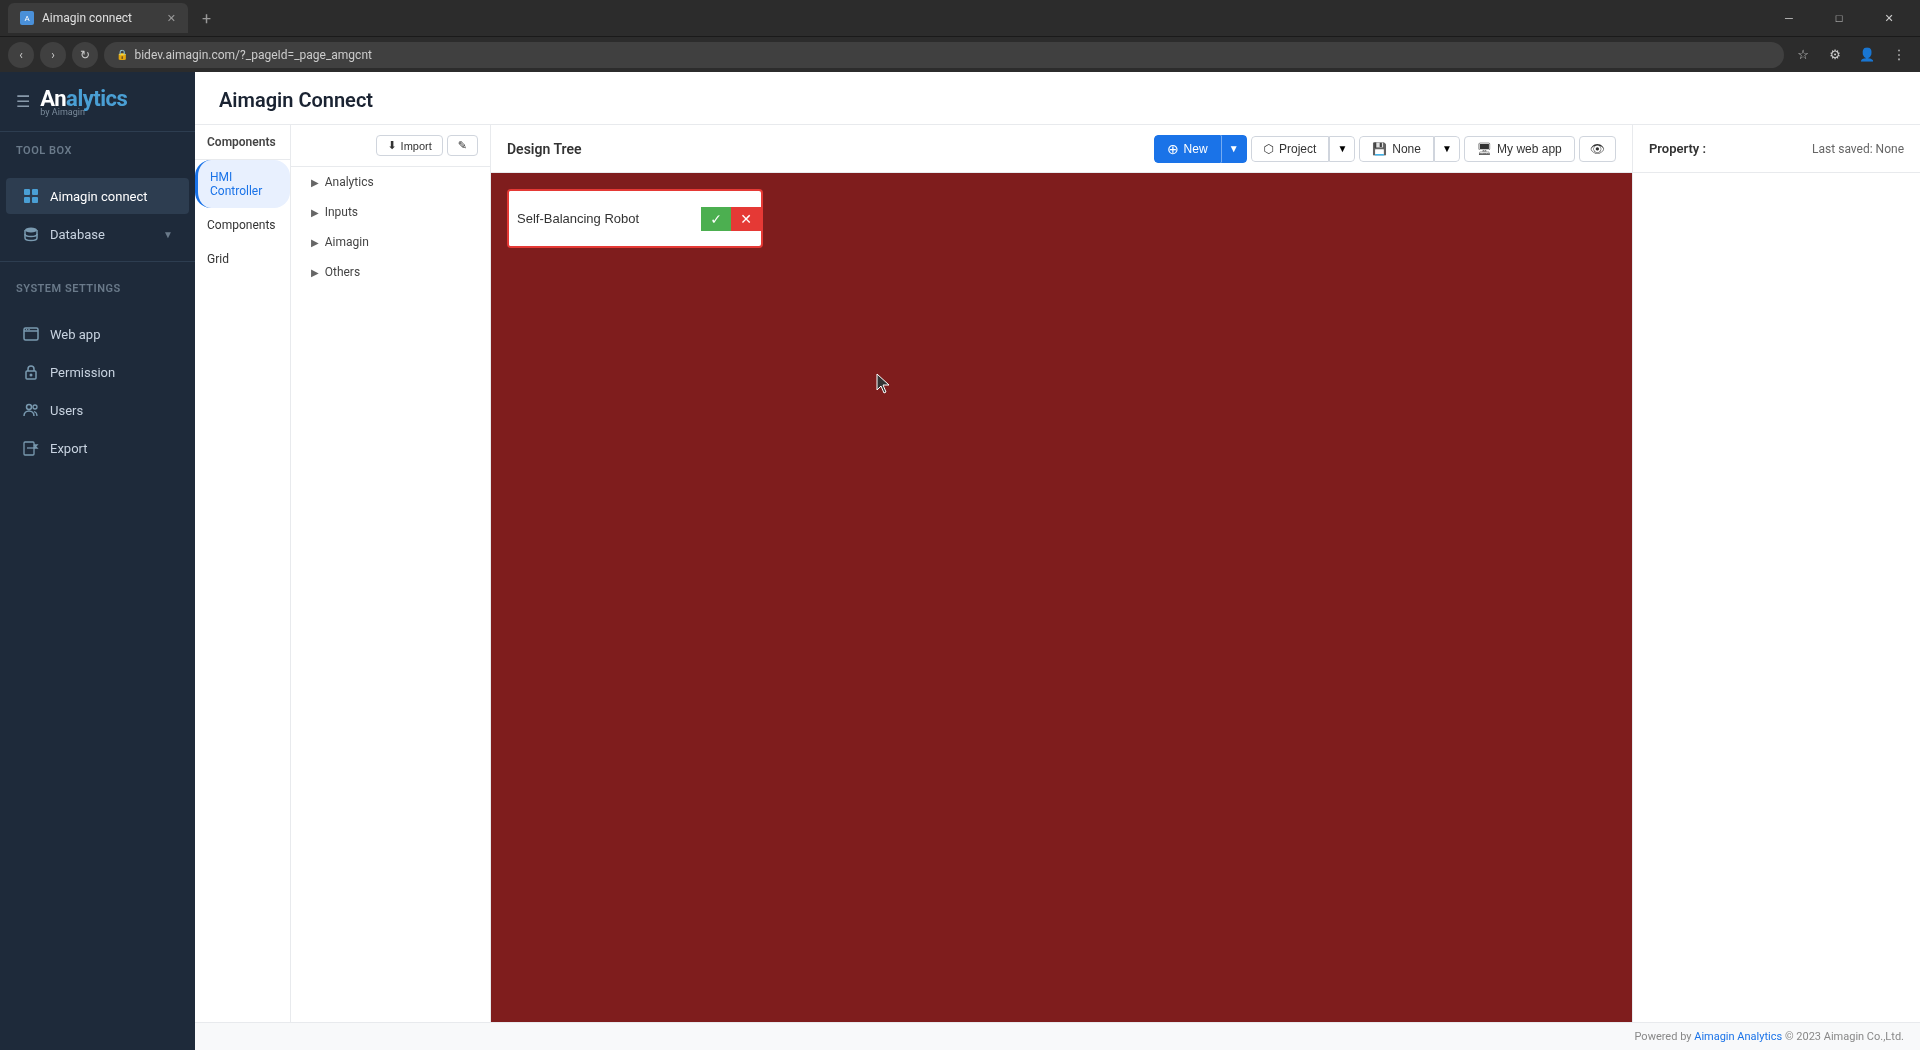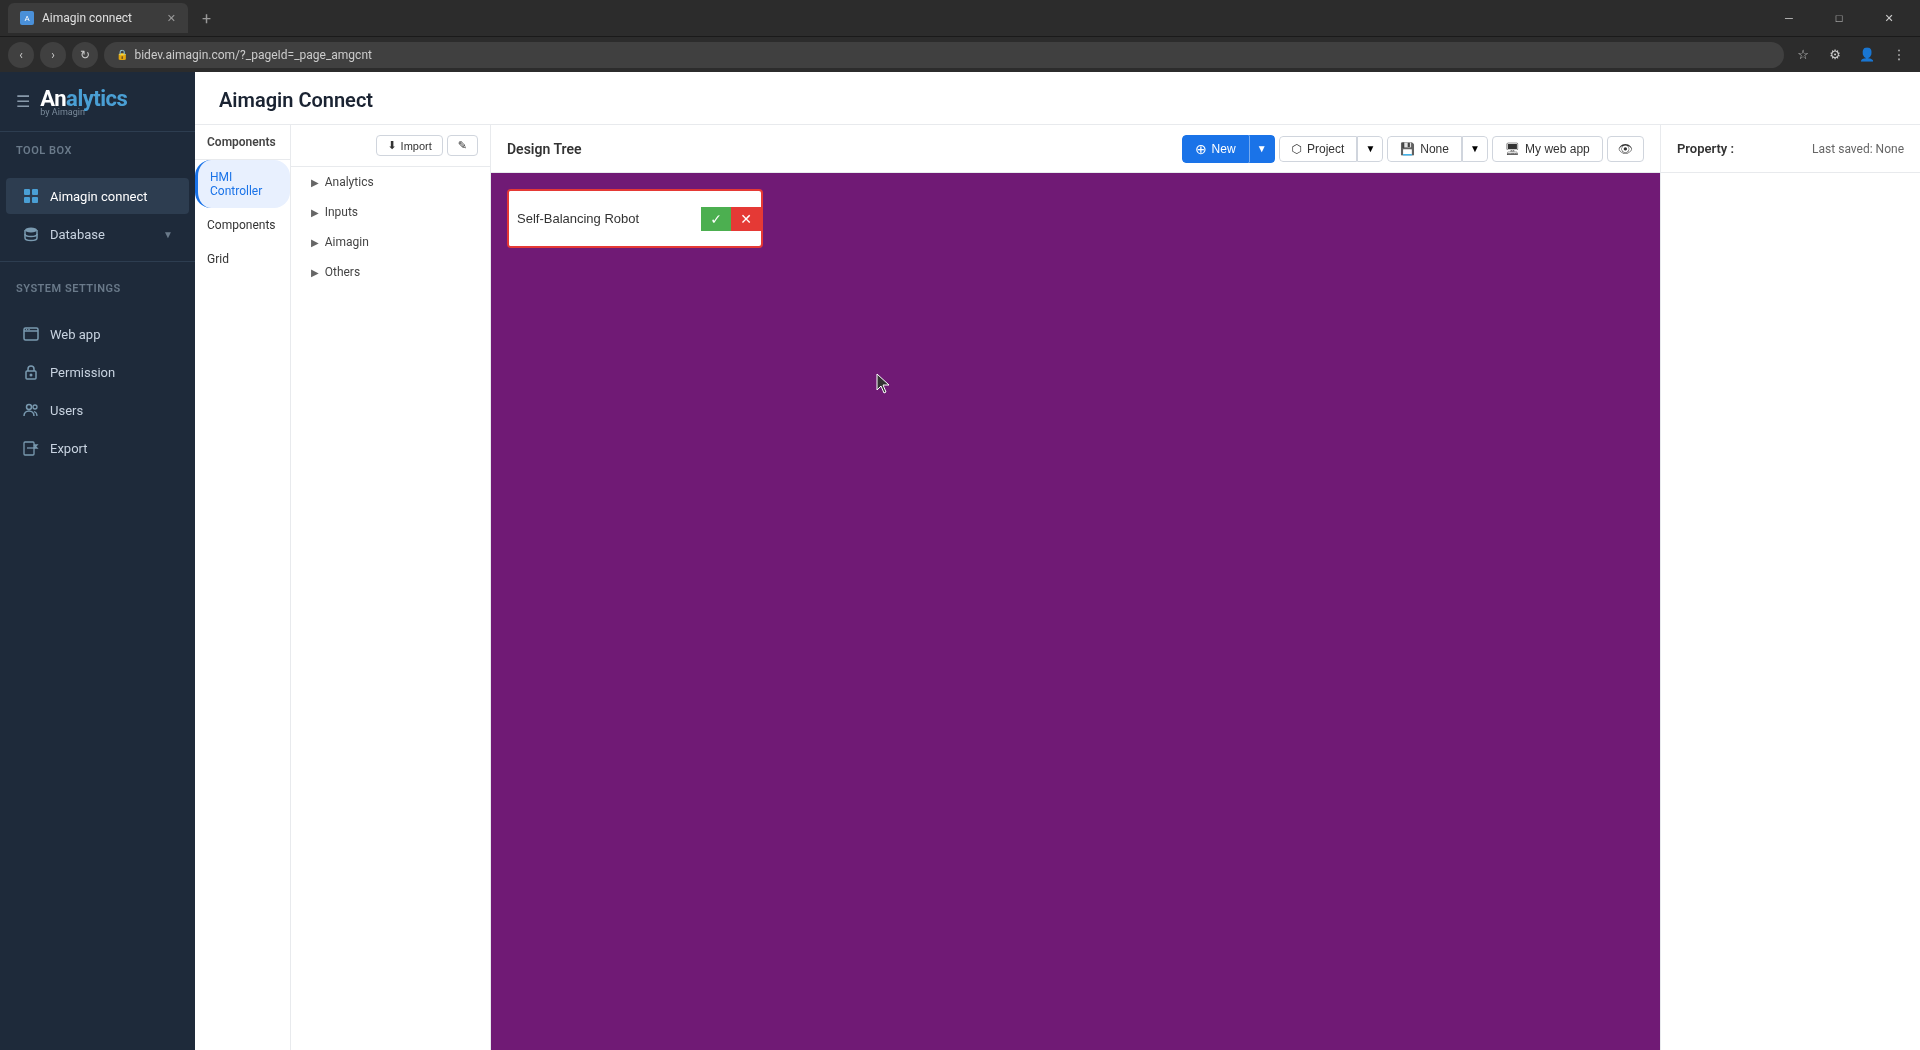--- a/index.html
+++ b/index.html
@@ -57,42 +57,42 @@
 
     
     .tree-panel { width: 200px; border-right: 1px solid #e8eaed; background: white; display: flex; flex-direction: column; }
     .tree-panel-header { padding: 10px 12px; font-size: 12px; font-weight: 600; color: #444; border-bottom: 1px solid #e8eaed; display: flex; align-items: center; gap: 8px; }
     .tree-panel-actions { display: flex; gap: 4px; margin-left: auto; }
     .tree-action-btn { padding: 3px 10px; border: 1px solid #d0d5dd; border-radius: 4px; background: white; font-size: 11px; color: #333; cursor: pointer; display: flex; align-items: center; gap: 4px; }
     .tree-item { padding: 8px 12px 8px 20px; font-size: 12px; color: #444; cursor: pointer; display: flex; align-items: center; gap: 6px; }
     .tree-item-arrow { color: #666; font-size: 10px; }
 
     
-    .design-tree { flex: 1; display: flex; flex-direction: column; background: #701a75; }
+    .design-tree { flex: 1; display: flex; flex-direction: column; background: #7f1d1d; }
     .design-tree-header { padding: 10px 16px; border-bottom: 1px solid #e8eaed; display: flex; align-items: center; justify-content: space-between; background: white; height: 48px; }
     .design-tree-title { font-size: 14px; font-weight: 600; color: #333; }
     .design-tree-actions { display: flex; gap: 4px; align-items: center; }
     .dt-btn { padding: 5px 12px; border-radius: 4px; border: 1px solid #d0d5dd; font-size: 12px; cursor: pointer; display: flex; align-items: center; gap: 5px; background: white; color: #333; }
     .dt-btn.primary { background: #1a73e8; color: white; border-color: #1a73e8; }
     .dt-btn-dropdown { padding: 5px 6px; border-left: 1px solid rgba(255,255,255,0.3); cursor: pointer; }
     .dt-btn-group { display: flex; border-radius: 4px; overflow: hidden; }
     .dt-btn-group .dt-btn { border-radius: 0; border-right: none; }
     .dt-btn-group .dt-btn:first-child { border-radius: 4px 0 0 4px; }
     .dt-btn-group .dt-btn-dropdown { border-radius: 0 4px 4px 0; background: #1a73e8; color: white; border: 1px solid #1a73e8; border-left-color: rgba(255,255,255,0.3); font-size: 10px; padding: 5px 7px; display: flex; align-items: center; }
 
     .design-canvas { flex: 1; padding: 16px; position: relative; }
 
     
     .name-input-container { display: inline-flex; align-items: center; border: 2px solid #e53935; border-radius: 4px; overflow: hidden; background: white; }
     .name-input { border: none; outline: none; padding: 20px 8px; font-size: 13px; color: #333; min-width: 180px; background: white; }
     .name-confirm-btn { background: #4caf50; color: white; border: none; padding: 4px 8px; cursor: pointer; font-size: 14px; display: flex; align-items: center; justify-content: center; width: 30px; }
     .name-cancel-btn { background: #e53935; color: white; border: none; padding: 4px 8px; cursor: pointer; font-size: 14px; display: flex; align-items: center; justify-content: center; width: 30px; }
 
     
-    .property-panel { width: 260px; border-left: 1px solid #e8eaed; background: white; display: flex; flex-direction: column; }
+    .property-panel { width: 288px; border-left: 1px solid #e8eaed; background: white; display: flex; flex-direction: column; }
     .property-header { padding: 10px 16px; font-size: 13px; font-weight: 600; color: #333; border-bottom: 1px solid #e8eaed; display: flex; align-items: center; gap: 8px; height: 48px; }
     .property-last-saved { font-size: 12px; color: #666; font-weight: normal; margin-left: auto; }
 
     
     .footer { height: 28px; background: #f8f9fa; border-top: 1px solid #e8eaed; display: flex; align-items: center; justify-content: flex-end; padding: 0 16px; font-size: 11px; color: #888; }
     .footer a { color: #1a73e8; text-decoration: none; }
   </style>
 </head>
 <body>
 
@@ -330,15 +330,22 @@
           <span>Property :</span>
           <span class="property-last-saved">
             <span>Last saved:</span>
             <span>None</span>
           </span>
         </div>
       </div>
 
     </div>
 
+    <div class="footer">
+      <span>
+        <span>Powered by</span>
+        <a href="#">Aimagin Analytics</a>
+        <span>© 2023 Aimagin Co.,Ltd.</span>
+      </span>
+    </div>
 
   </div>
 </div>
 
 </body></html>

